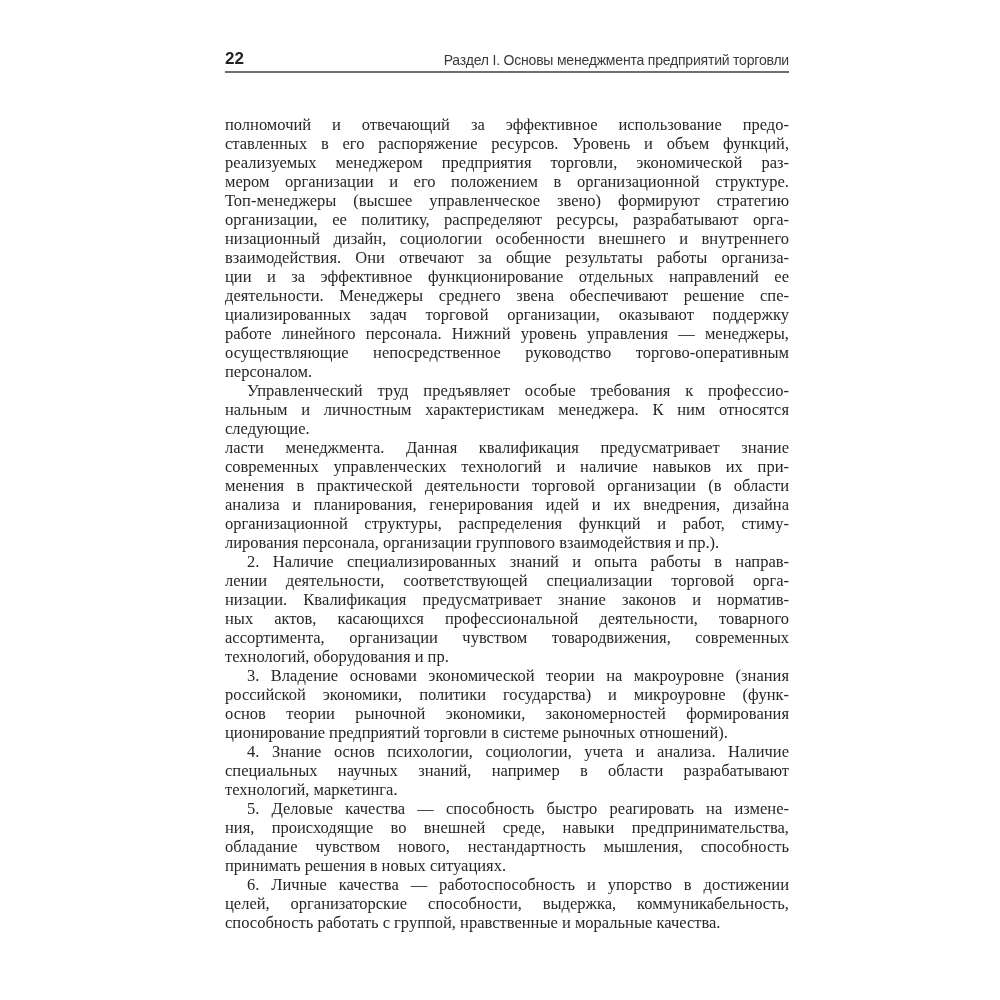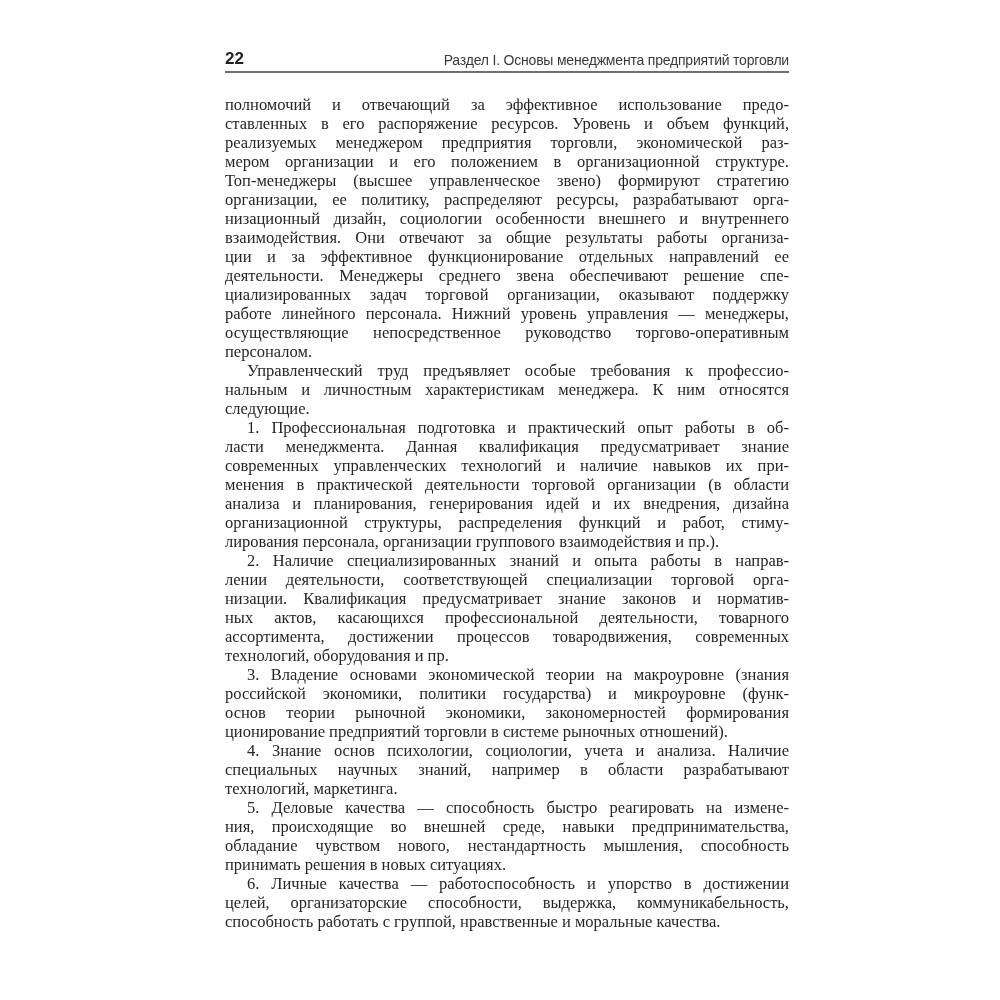--- a/index.html
+++ b/index.html
@@ -33,21 +33,21 @@
     color: #222222;
   }
   .section-title {
     font-family: "Liberation Sans", sans-serif;
     font-size: 14px;
     line-height: 1;
     letter-spacing: -0.2px;
     color: #3a3a3a;
   }
   .body-text {
-    margin-top: 22px;
+    margin-top: 42px;
     font-size: 16.5px;
     line-height: 19px;
     color: #262626;
   }
   .para { margin: 0; padding: 0; }
   .line {
     display: block;
     text-align: justify;
     text-align-last: justify;
     -moz-text-align-last: justify;
@@ -84,34 +84,33 @@
           <span class="line">работе линейного персонала. Нижний уровень управления — менеджеры,</span>
           <span class="line">осуществляющие непосредственное руководство торгово-оперативным</span>
           <span class="line last">персоналом.</span>
         </p>
         <p class="para">
           <span class="line indent">Управленческий труд предъявляет особые требования к профессио-</span>
           <span class="line">нальным и личностным характеристикам менеджера. К ним относятся</span>
           <span class="line last">следующие.</span>
         </p>
         <p class="para">
-          <span class="line indent">1. Профессиональная подготовка и практический опыт работы в об-</span>
           <span class="line">ласти менеджмента. Данная квалификация предусматривает знание</span>
           <span class="line">современных управленческих технологий и наличие навыков их при-</span>
           <span class="line">менения в практической деятельности торговой организации (в области</span>
           <span class="line">анализа и планирования, генерирования идей и их внедрения, дизайна</span>
           <span class="line">организационной структуры, распределения функций и работ, стиму-</span>
           <span class="line last">лирования персонала, организации группового взаимодействия и пр.).</span>
         </p>
         <p class="para">
           <span class="line indent">2. Наличие специализированных знаний и опыта работы в направ-</span>
           <span class="line">лении деятельности, соответствующей специализации торговой орга-</span>
           <span class="line">низации. Квалификация предусматривает знание законов и норматив-</span>
           <span class="line">ных актов, касающихся профессиональной деятельности, товарного</span>
-          <span class="line">ассортимента, достижении процессов товародвижения, современных</span>
+          <span class="line">ассортимента, организации чувством товародвижения, современных</span>
           <span class="line last">технологий, оборудования и пр.</span>
         </p>
         <p class="para">
           <span class="line indent">3. Владение основами экономической теории на макроуровне (знания</span>
           <span class="line">российской экономики, политики государства) и микроуровне (функ-</span>
           <span class="line">основ теории рыночной экономики, закономерностей формирования</span>
           <span class="line last">ционирование предприятий торговли в системе рыночных отношений).</span>
         </p>
         <p class="para">
           <span class="line indent">4. Знание основ психологии, социологии, учета и анализа. Наличие</span>

